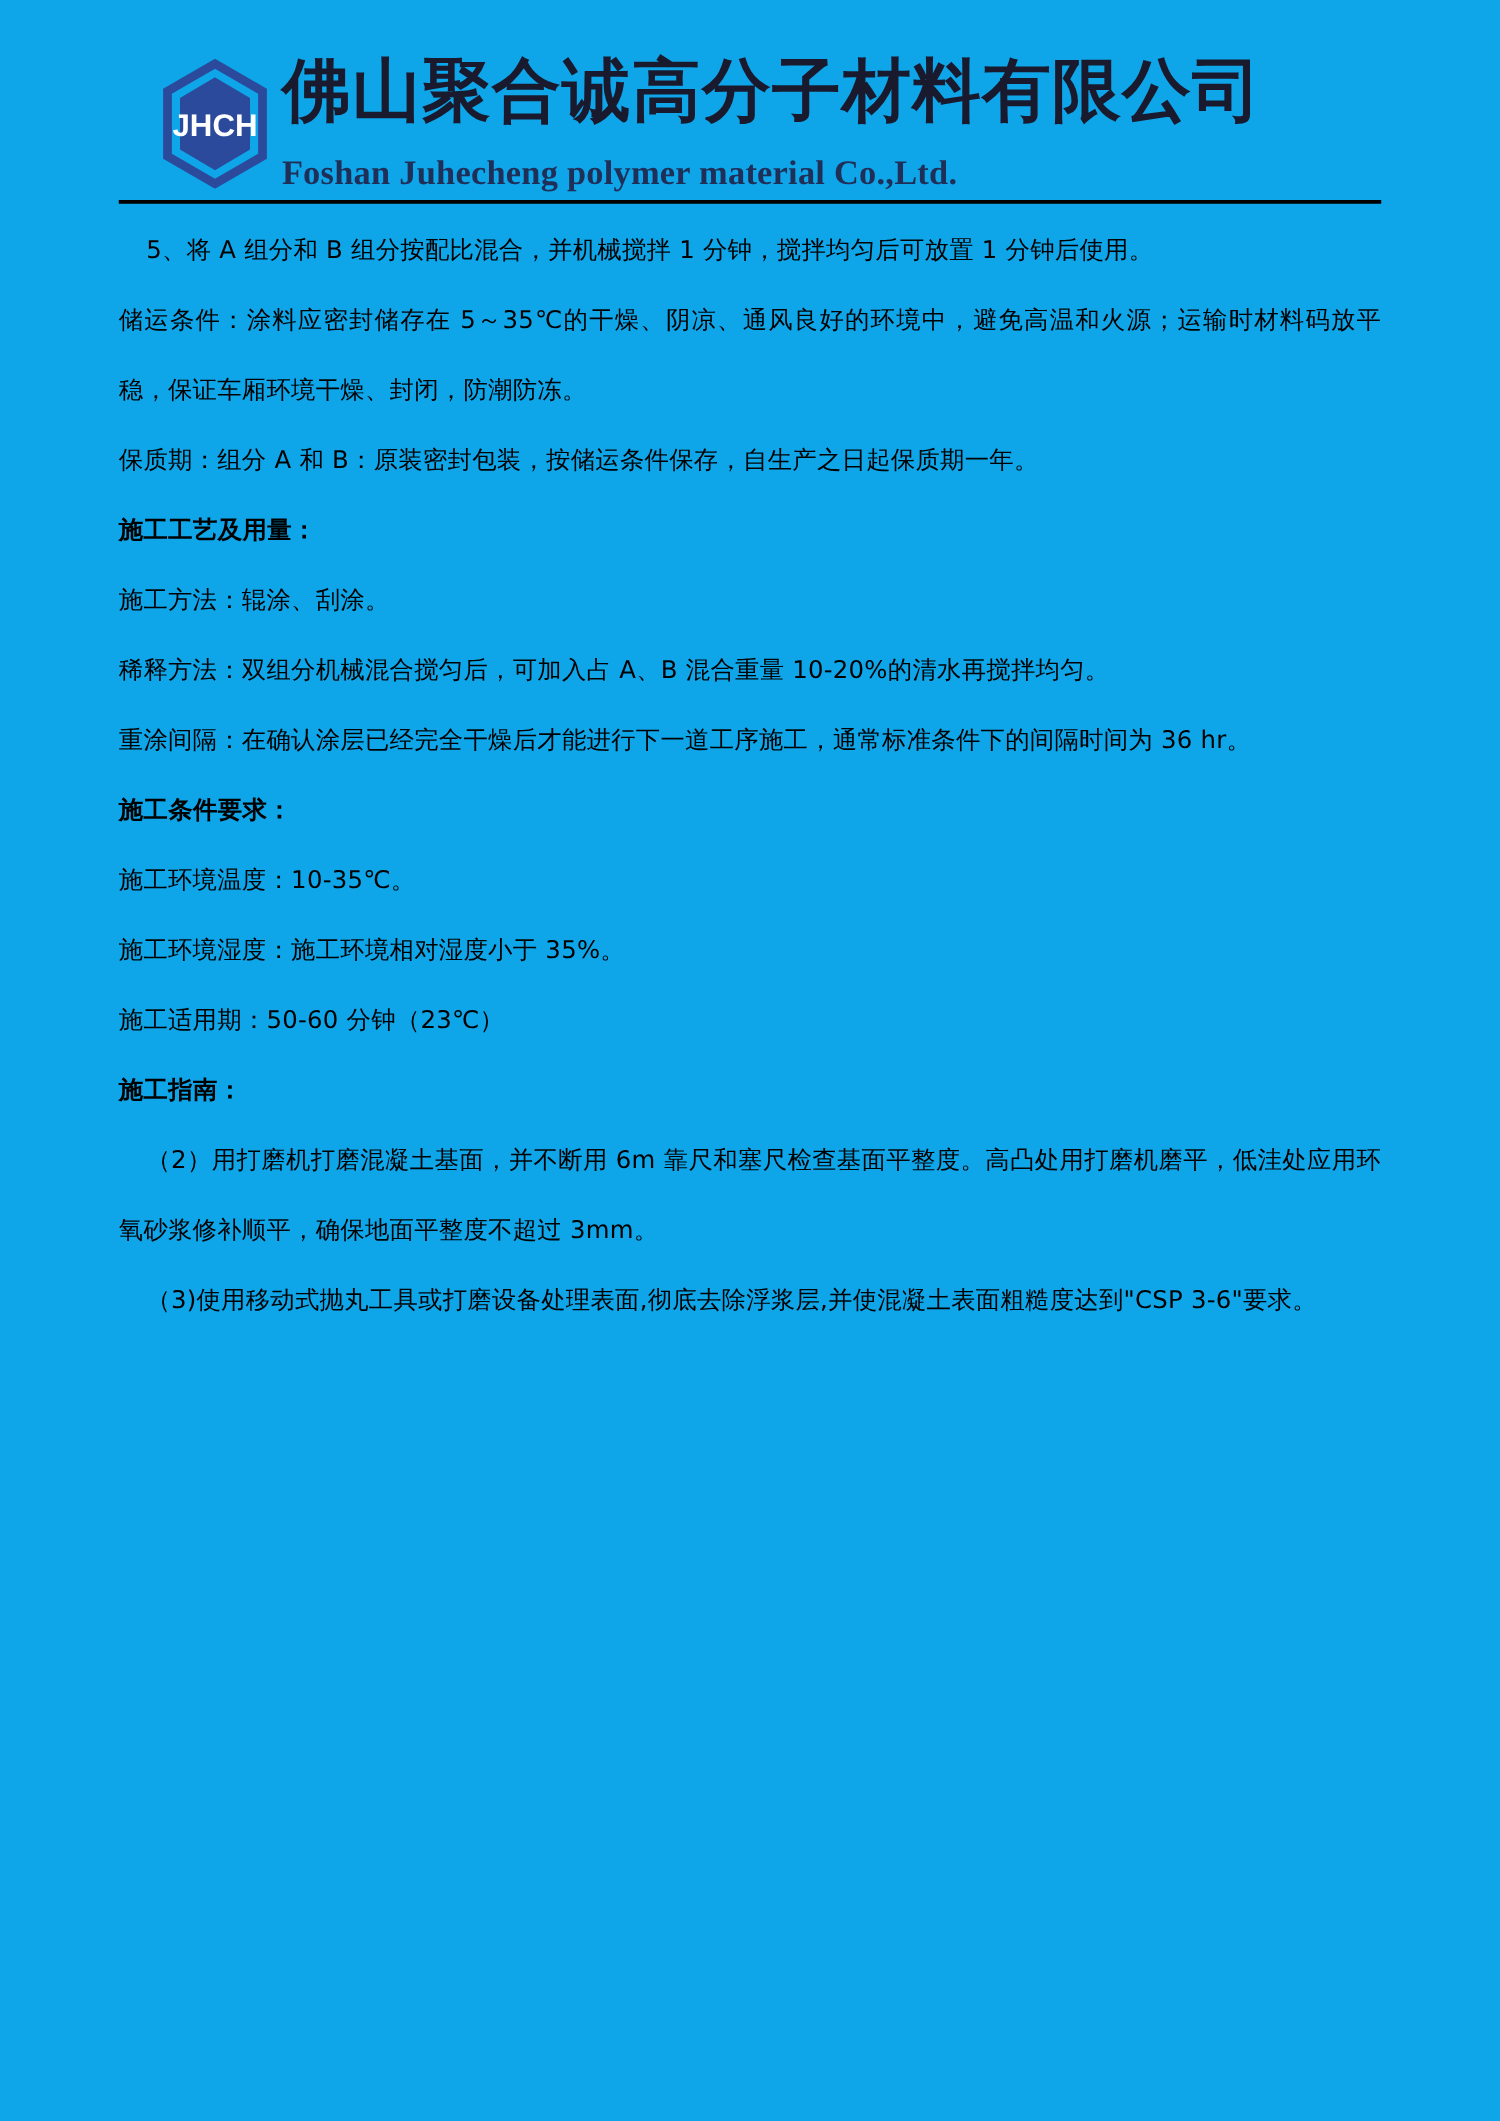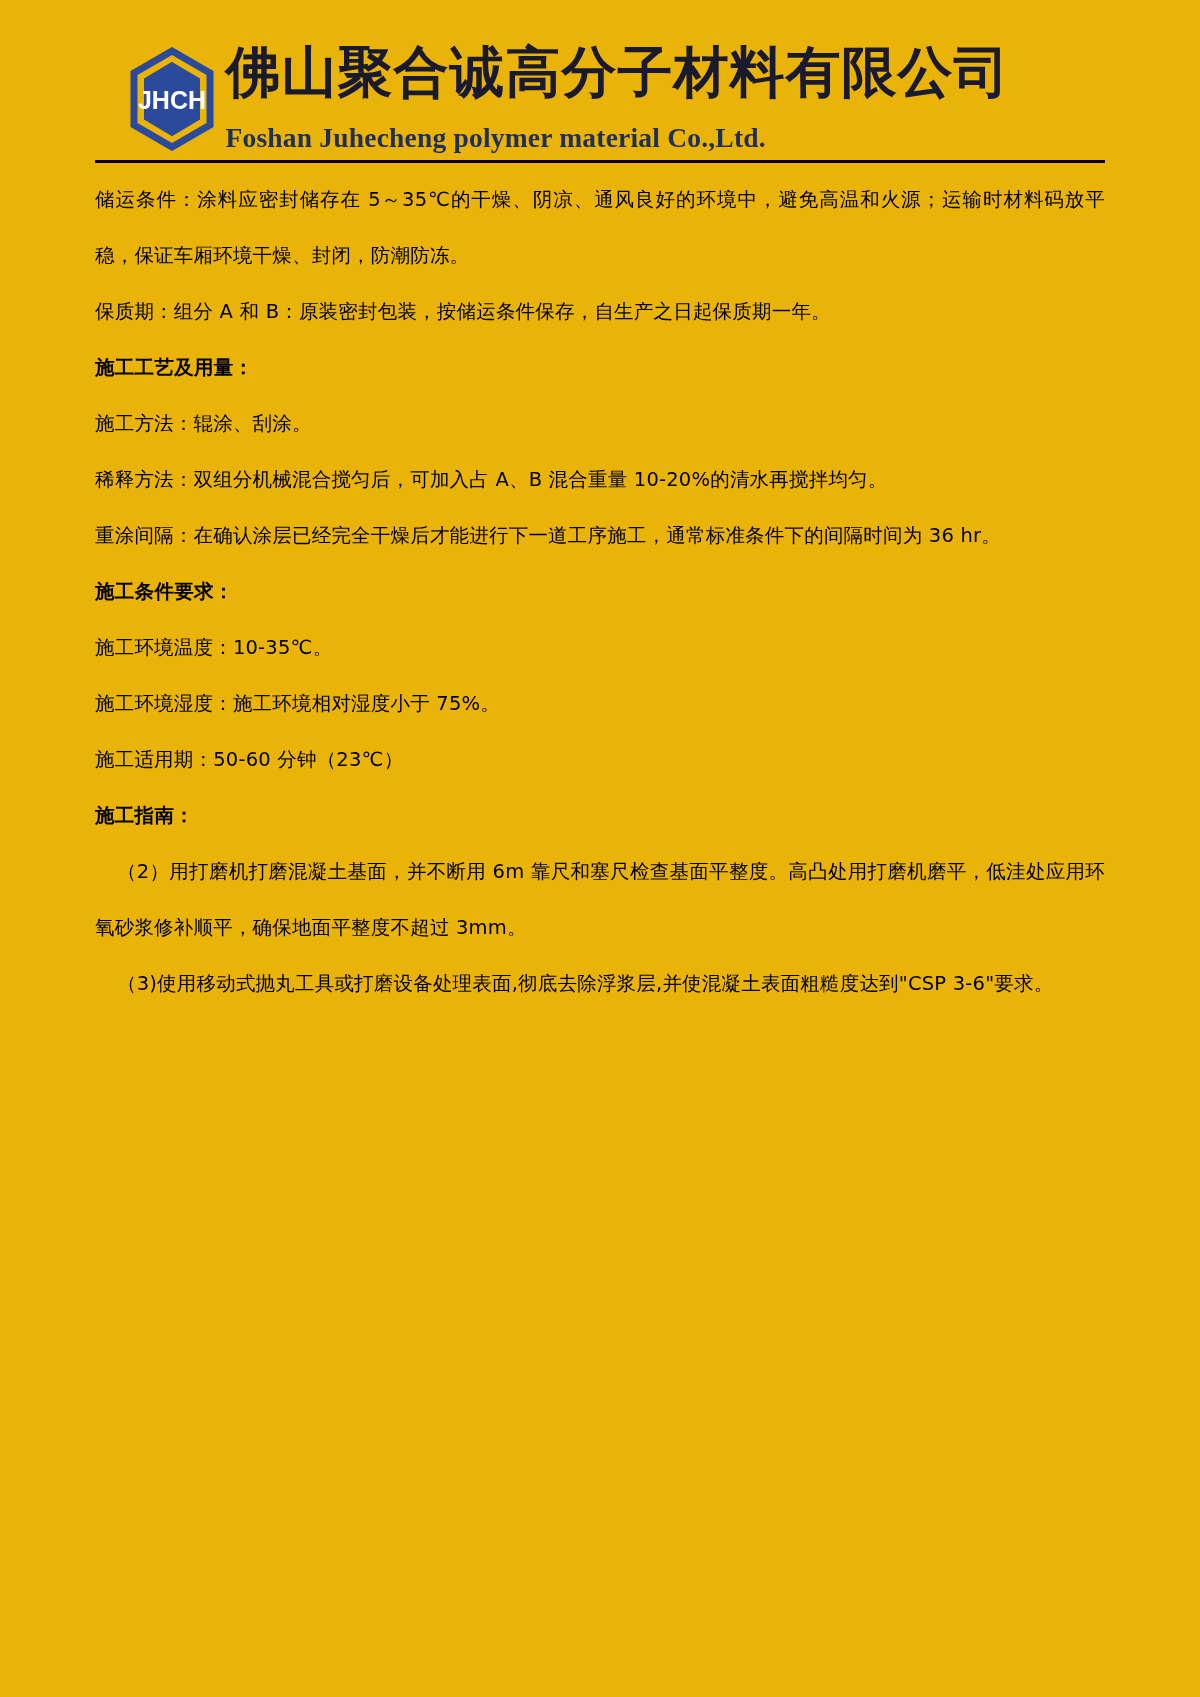--- a/index.html
+++ b/index.html
@@ -8,21 +8,21 @@
     background: #ffffff;
   }
   body {
     font-family: "Liberation Sans", "DejaVu Sans", sans-serif;
     color: #000000;
   }
   .page {
     position: relative;
     width: 1200px;
     height: 1697px;
-    background: #eab308;
+    background: #0ea5e9;
     box-sizing: border-box;
     overflow: hidden;
   }
   
   .header {
     position: relative;
     height: 118px;
     margin: 42px 0 0 0;
     padding: 0 95px 0 0;
     display: flex;
@@ -121,40 +121,41 @@
       <div class="logo-text-block">
         <div class="company-cn">佛山聚合诚高分子材料有限公司</div>
         <div class="company-en">Foshan Juhecheng polymer material Co.,Ltd.</div>
       </div>
     </div>
   </div>
   <div class="header-rule"></div>
 
   <div class="content">
 
+    <p class="para indent">5、将 A 组分和 B 组分按配比混合，并机械搅拌 1 分钟，搅拌均匀后可放置 1 分钟后使用。</p>
 
 
     <p class="para">储运条件：涂料应密封储存在 5～35℃的干燥、阴凉、通风良好的环境中，避免高温和火源；运输时材料码放平稳，保证车厢环境干燥、封闭，防潮防冻。</p>
 
     <p class="para">保质期：组分 A 和 B：原装密封包装，按储运条件保存，自生产之日起保质期一年。</p>
 
     <p class="heading">施工工艺及用量：</p>
 
     <p class="para">施工方法：辊涂、刮涂。</p>
 
     <p class="para">稀释方法：双组分机械混合搅匀后，可加入占 A、B 混合重量 10-20%的清水再搅拌均匀。</p>
 
     <p class="para">重涂间隔：在确认涂层已经完全干燥后才能进行下一道工序施工，通常标准条件下的间隔时间为 36 hr。</p>
 
     <p class="heading">施工条件要求：</p>
 
     <p class="para">施工环境温度：10-35℃。</p>
 
 
-    <p class="para">施工环境湿度：施工环境相对湿度小于 75%。</p>
+    <p class="para">施工环境湿度：施工环境相对湿度小于 35%。</p>
 
     <p class="para">施工适用期：50-60 分钟（23℃）</p>
 
 
     <p class="heading">施工指南：</p>
 
 
     <p class="para indent">（2）用打磨机打磨混凝土基面，并不断用 6m 靠尺和塞尺检查基面平整度。高凸处用打磨机磨平，低洼处应用环氧砂浆修补顺平，确保地面平整度不超过 3mm。</p>
 
     <p class="para indent">（3)使用移动式抛丸工具或打磨设备处理表面,彻底去除浮浆层,并使混凝土表面粗糙度达到"CSP 3-6"要求。</p>

